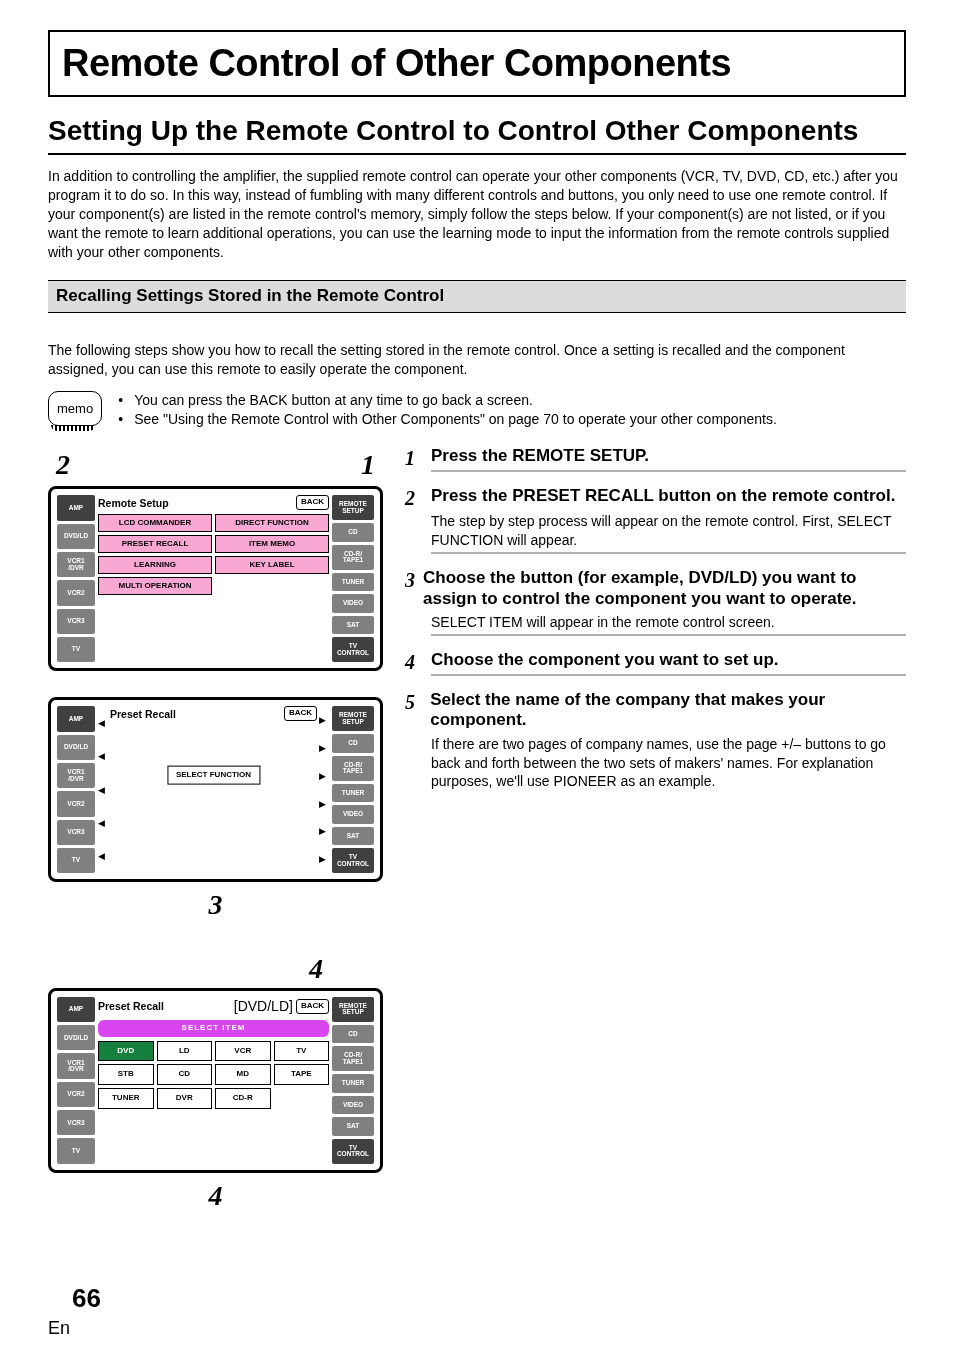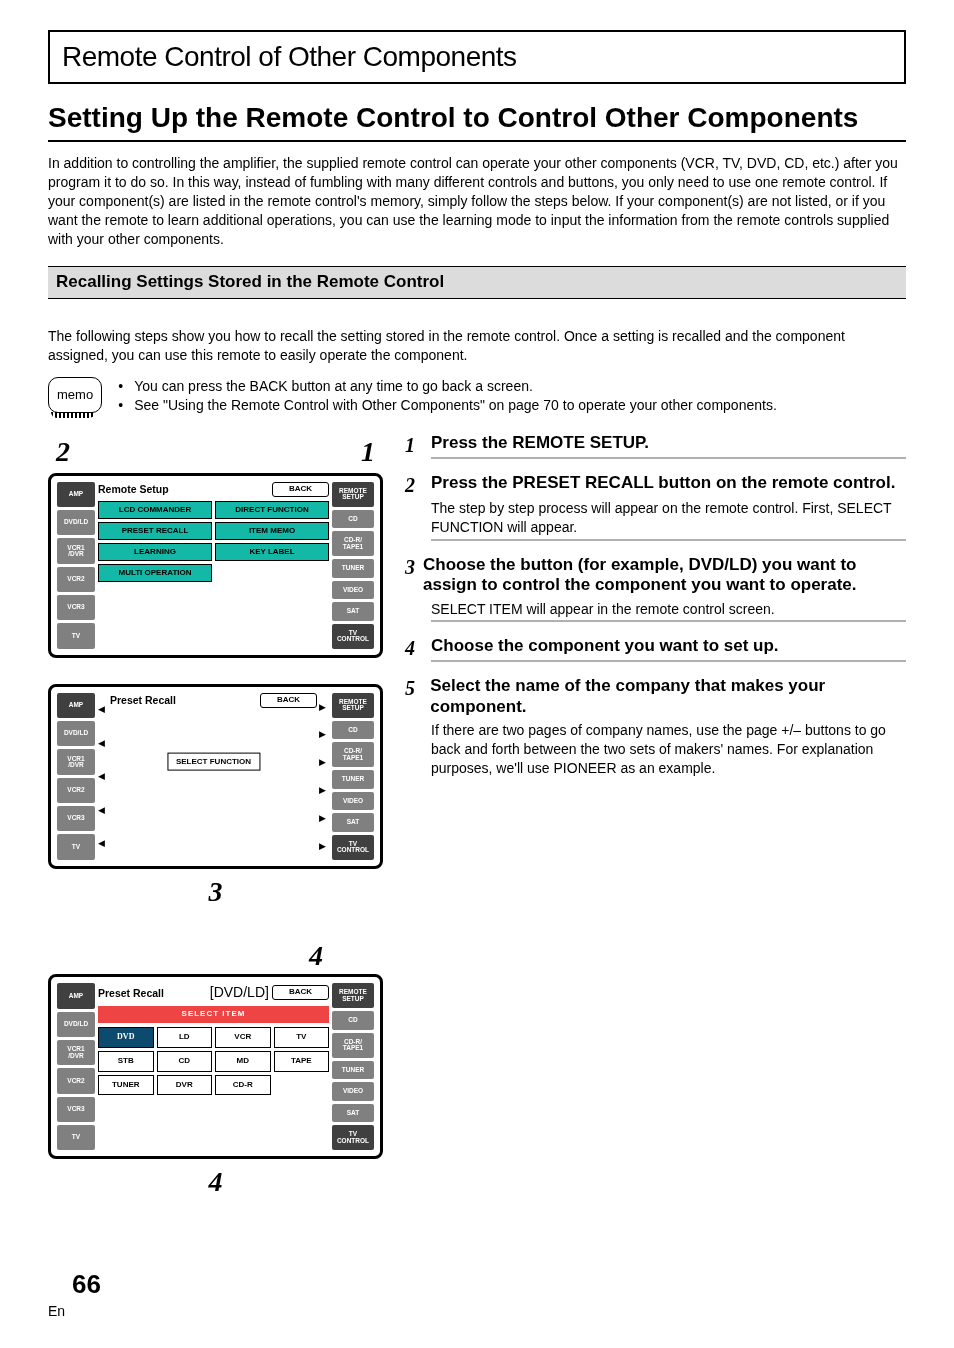--- a/index.html
+++ b/index.html
@@ -1,18 +1,18 @@
 <!DOCTYPE html>
 <html><head>
 <meta charset="utf-8">
 <style>
   * { box-sizing: border-box; margin: 0; padding: 0; }
   body { font-family: Arial, Helvetica, sans-serif; background: #fff; color: #000; width: 954px; margin: 0 auto; padding: 30px 48px 30px 48px; font-size: 14px; line-height: 1.35; }
   .title-bar { border: 2px solid #000; padding: 6px 12px; margin-bottom: 18px; }
-  .title-bar h1 { font-size: 28px; font-weight: 400; letter-spacing: -0.5px; }
+  .title-bar h1 { font-size: 38px; font-weight: 700; letter-spacing: -0.5px; }
   h2.section { font-size: 28px; font-weight: 700; line-height: 1.15; border-bottom: 2px solid #000; padding-bottom: 6px; margin-bottom: 12px; }
   p.intro { font-size: 14px; margin-bottom: 18px; }
   .sub-head { background: #dcdcdc; border-top: 1px solid #000; border-bottom: 1px solid #000; padding: 4px 8px; font-size: 17px; font-weight: 700; margin-bottom: 28px; }
   p.body { margin-bottom: 12px; }
   .memo-row { display: flex; align-items: flex-start; gap: 12px; margin-bottom: 18px; }
   .memo-badge { border: 1.5px solid #000; border-radius: 10px; padding: 8px 8px; font-size: 13px; position: relative; }
   .memo-badge::after { content: ""; display:block; width: 44px; height: 6px; background: repeating-linear-gradient(90deg, #000 0 2px, transparent 2px 4px); position:absolute; left: 2px; bottom: -6px; border-radius: 0 0 6px 6px; }
   .memo-list { list-style: none; padding-left: 4px; font-size: 14px; }
   .memo-list li { position: relative; padding-left: 16px; }
   .memo-list li::before { content: "•"; position: absolute; left: 0; top: 0; }
@@ -30,32 +30,32 @@
   .callouts-top { display: flex; justify-content: space-between; padding: 0 8px 2px 8px; }
   .remote-frame { border: 3px solid #000; border-radius: 8px; padding: 6px; background: #fff; }
   .remote-inner { display: flex; gap: 3px; }
   .side-col { display: flex; flex-direction: column; gap: 3px; width: 38px; }
   .side-col.right { width: 42px; }
   .side-btn { background: #808080; color: #fff; font-size: 6.5px; font-weight: 700; text-align: center; padding: 6px 2px; border-radius: 2px; line-height: 1; display:flex; align-items:center; justify-content:center; flex:1; }
   .side-btn.dark { background: #404040; }
   .center-area { flex: 1; display: flex; flex-direction: column; gap: 4px; }
   .lcd-title { display: flex; align-items: center; gap: 4px; }
   .lcd-title-text { font-weight: 700; font-size: 10.5px; flex: 1; }
-  .back-badge { border: 1.5px solid #000; border-radius: 3px; font-size: 8px; font-weight: 700; padding: 1px 16px; }
+  .back-badge { border: 1.5px solid #000; border-radius: 3px; font-size: 8px; font-weight: 700; padding: 1px 4px; }
   .lcd-grid { display: grid; grid-template-columns: 1fr 1fr; gap: 3px; }
-  .lcd-btn { border: 1.5px solid #000; font-size: 8px; font-weight: 700; text-align: center; padding: 4px 2px; background: #14b8a6; line-height: 1; }
+  .lcd-btn { border: 1.5px solid #000; font-size: 8px; font-weight: 700; text-align: center; padding: 4px 2px; background: #f9a8d4; line-height: 1; }
   .select-func { border: 1.5px solid #000; font-size: 8px; font-weight: 700; padding: 3px 8px; }
-  .select-item-bar { background: #ef4444; color: #fff; font-size: 8px; font-weight: 700; text-align: center; padding: 3px; letter-spacing: 1px; }
+  .select-item-bar { background: #d946ef; color: #fff; font-size: 8px; font-weight: 700; text-align: center; padding: 3px; letter-spacing: 1px; border-radius: 6px; }
   .item-grid { display: grid; grid-template-columns: repeat(4, 1fr); gap: 3px; }
   .item-btn { border: 1.5px solid #000; font-size: 8px; font-weight: 700; text-align: center; padding: 4px 2px; }
-  .item-btn.sel { background: #0c4a6e; color: #fff; font-family: Liberation Serif, serif; }
+  .item-btn.sel { background: #15803d; color: #fff; }
   .callout-bottom { text-align: center; margin-top: 4px; }
   .footer { margin-top: 40px; }
   .footer .n { font-size: 26px; font-weight: 900; margin-left: 24px; }
-  .footer .lang { font-size: 14px; }
+  .footer .lang { font-size: 18px; }
   .center-body { min-height: 100px; position: relative; }
   .sf-wrap { position:absolute; top:50%; left:50%; transform:translate(-50%,-50%); }
   .side-arrow-col { display:flex; flex-direction:column; justify-content:space-around; width:10px; font-size:9px; }
   .d2-inner { display:flex; gap:2px; }
   .lcd-title-row2 { display:flex; align-items:center; gap:3px; }
 </style>
 </head>
 <body>
 
 <div class="title-bar">

